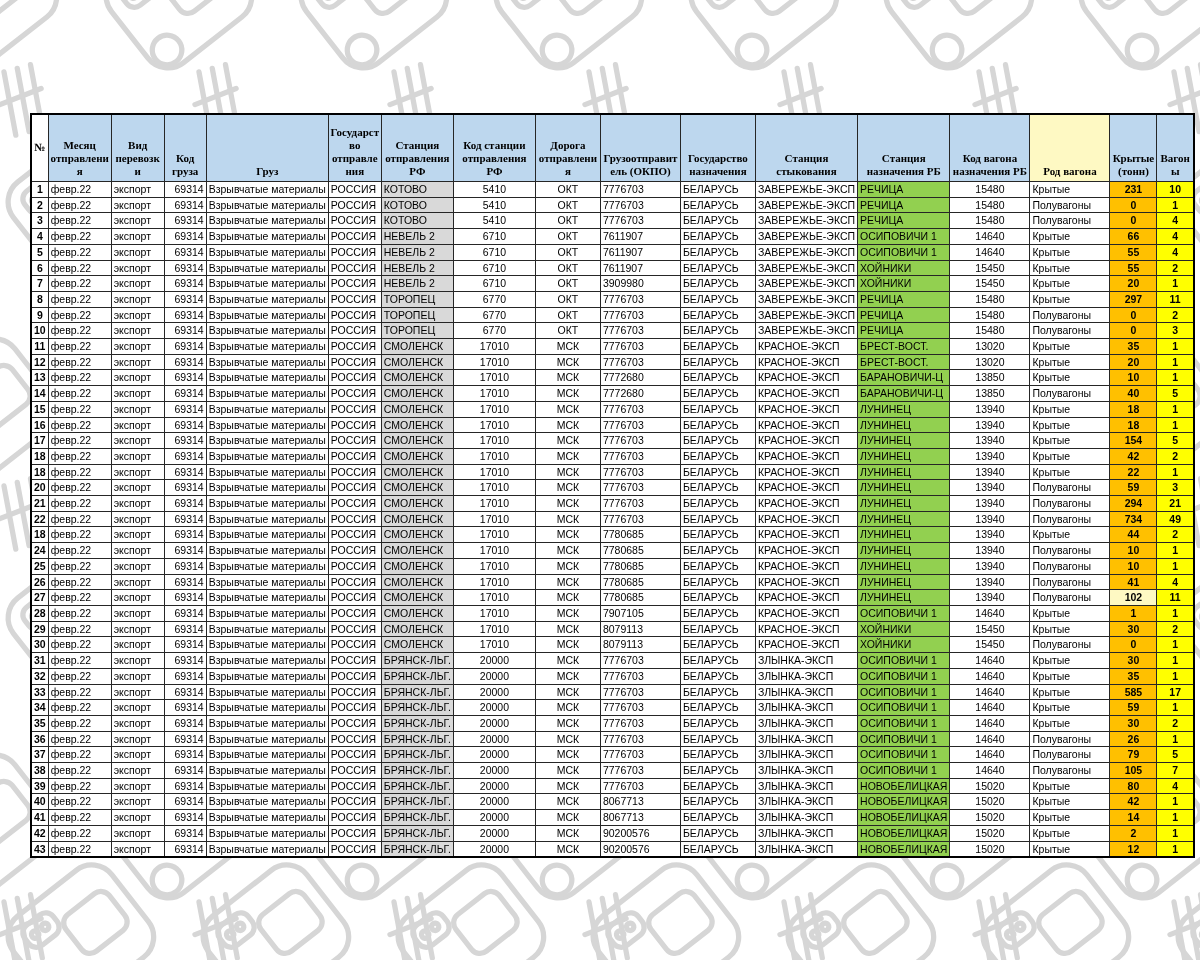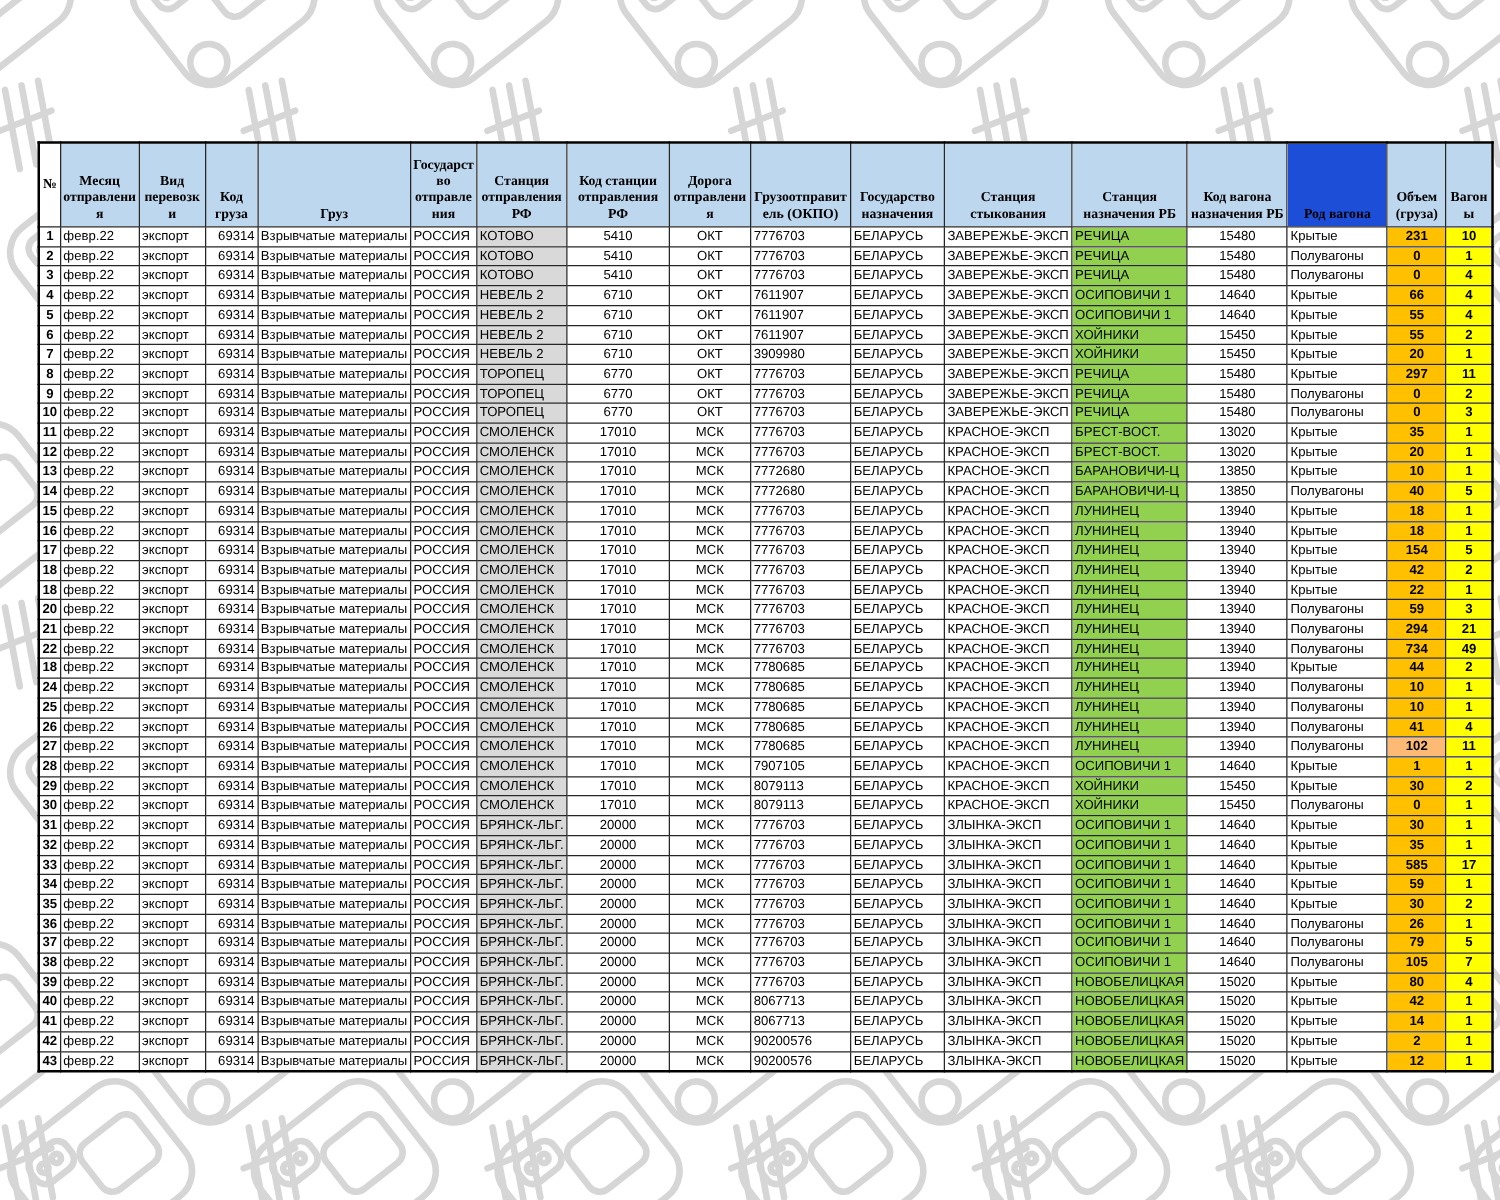--- a/index.html
+++ b/index.html
@@ -213,22 +213,22 @@
         <th style="background: rgb(189, 215, 238);">Груз</th>
         <th style="background: rgb(189, 215, 238);">Государство отправления</th>
         <th style="background: rgb(189, 215, 238);">Станция отправления РФ</th>
         <th style="background: rgb(189, 215, 238);">Код станции отправления РФ</th>
         <th style="background: rgb(189, 215, 238);">Дорога отправления</th>
         <th style="background: rgb(189, 215, 238);">Грузоотправитель (ОКПО)</th>
         <th style="background: rgb(189, 215, 238);">Государство назначения</th>
         <th style="background: rgb(189, 215, 238);">Станция стыкования</th>
         <th style="background: rgb(189, 215, 238);">Станция назначения РБ</th>
         <th style="background: rgb(189, 215, 238);">Код вагона назначения РБ</th>
-        <th style="background: #1d4ed8;">Род вагона</th>
-        <th style="background: rgb(189, 215, 238);">Объем (груза)</th>
+        <th style="background: #fef9c3;">Род вагона</th>
+        <th style="background: rgb(189, 215, 238);">Крытые (тонн)</th>
         <th style="background: rgb(189, 215, 238);">Вагоны</th>
       </tr>
     </thead>
   <tbody>
       <tr>
         <td class="b" style="text-align: center; background: rgb(255, 255, 255);">1</td>
         <td style="text-align: left;">февр.22</td>
         <td style="text-align: left;">экспорт</td>
         <td style="text-align: right;">69314</td>
         <td style="text-align: left;">Взрывчатые материалы</td>
@@ -729,21 +729,21 @@
         <td style="text-align: left;">РОССИЯ</td>
         <td style="text-align: left; background: rgb(217, 217, 217);">СМОЛЕНСК</td>
         <td style="text-align: center;">17010</td>
         <td style="text-align: center;">МСК</td>
         <td style="text-align: left;">7780685</td>
         <td style="text-align: left;">БЕЛАРУСЬ</td>
         <td style="text-align: left;">КРАСНОЕ-ЭКСП</td>
         <td style="text-align: left; background: rgb(146, 208, 80);">ЛУНИНЕЦ</td>
         <td style="text-align: center;">13940</td>
         <td style="text-align: left;">Полувагоны</td>
-        <td class="b" style="text-align: center; background: #fdba74;">102</td>
+        <td class="b" style="text-align: center; background: #fef9c3;">102</td>
         <td class="b" style="text-align: center; background: rgb(255, 255, 0);">11</td>
       </tr>
       <tr>
         <td class="b" style="text-align: center; background: rgb(255, 255, 255);">28</td>
         <td style="text-align: left;">февр.22</td>
         <td style="text-align: left;">экспорт</td>
         <td style="text-align: right;">69314</td>
         <td style="text-align: left;">Взрывчатые материалы</td>
         <td style="text-align: left;">РОССИЯ</td>
         <td style="text-align: left; background: rgb(217, 217, 217);">СМОЛЕНСК</td>

